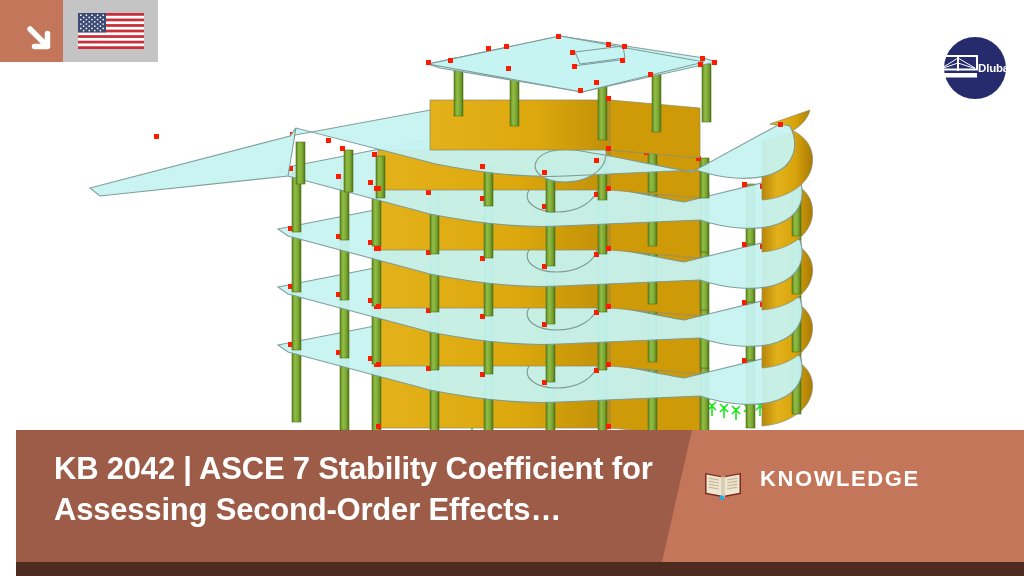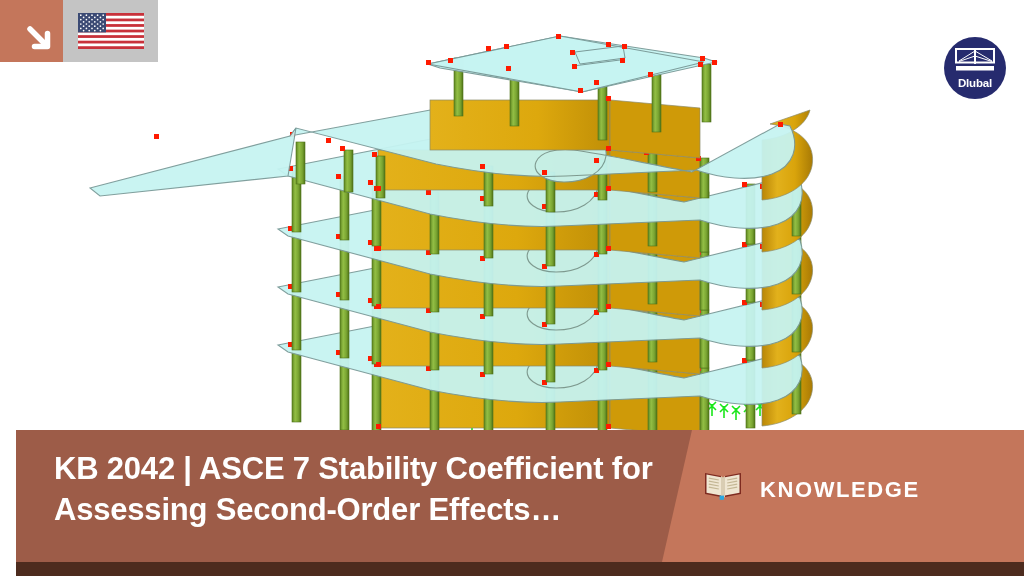--- a/index.html
+++ b/index.html
@@ -43,21 +43,21 @@
 
   
   #dlubal-logo {
     position: absolute;
     left: 944px; top: 37px;
     width: 62px; height: 62px;
     border-radius: 50%;
     background: #262b6e;
     z-index: 40;
     display: flex;
-    flex-direction: column;
+    flex-direction: row;
     align-items: center;
     justify-content: center;
   }
   #dlubal-logo .mark { margin-top: 2px; }
   #dlubal-logo .wordmark {
     color: #ffffff;
     font-size: 11.5px;
     font-weight: bold;
     letter-spacing: -0.2px;
     line-height: 1;
@@ -108,21 +108,21 @@
     font-weight: bold;
     line-height: 1.33;
     letter-spacing: -0.2px;
     z-index: 2;
   }
 
   #kb-block {
     position: absolute;
     left: 688px; top: 34px;
     display: flex;
-    align-items: flex-end;
+    align-items: flex-start;
     gap: 18px;
     z-index: 2;
   }
   #kb-icon { flex: 0 0 auto; margin-top: 6px; }
   #kb-label {
     color: #ffffff;
     font-size: 22px;
     font-weight: bold;
     letter-spacing: 1.6px;
     line-height: 1.33;

